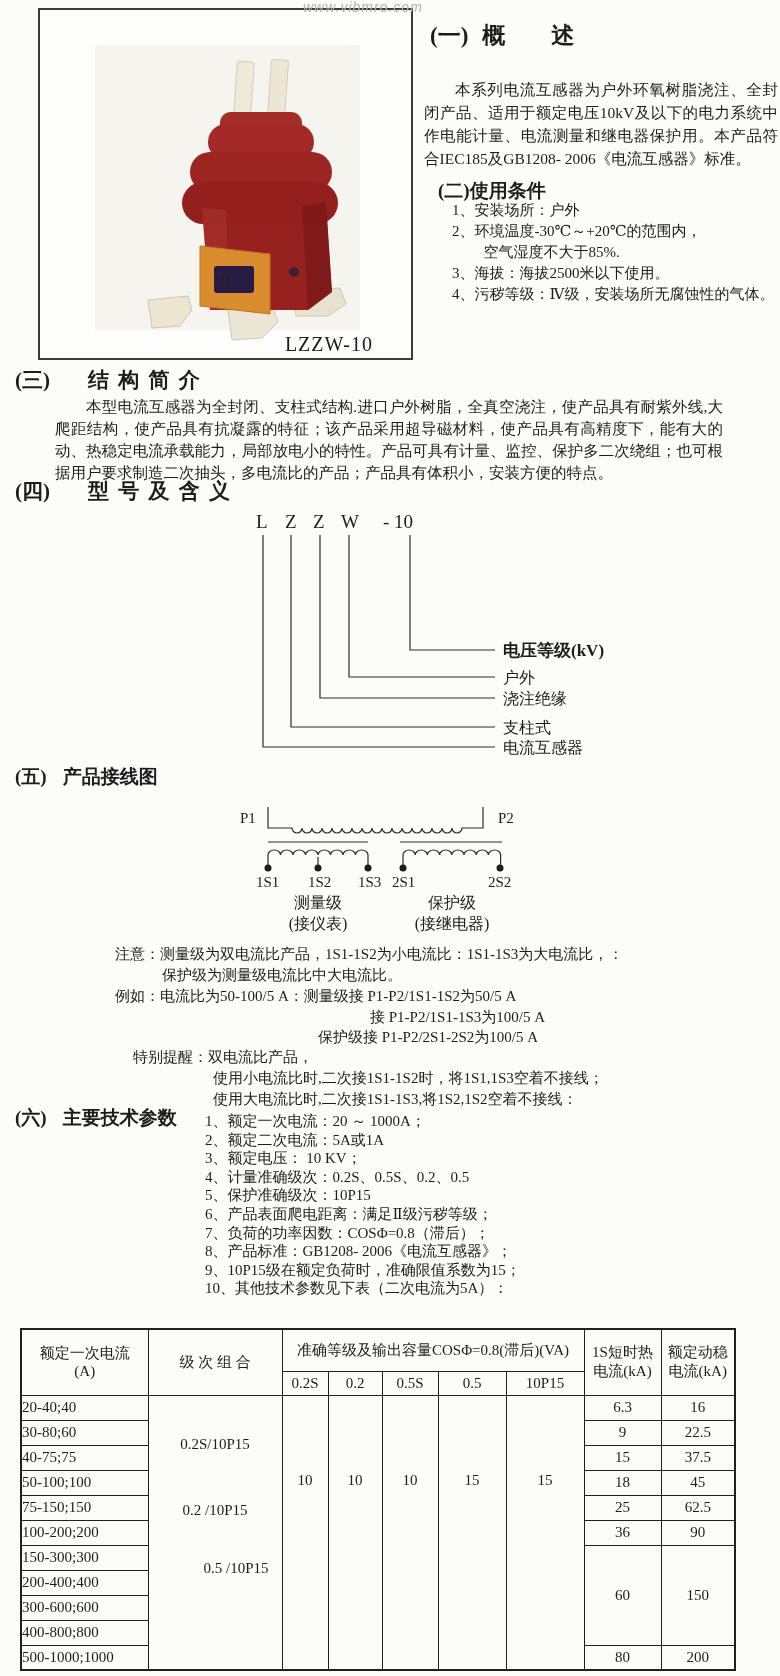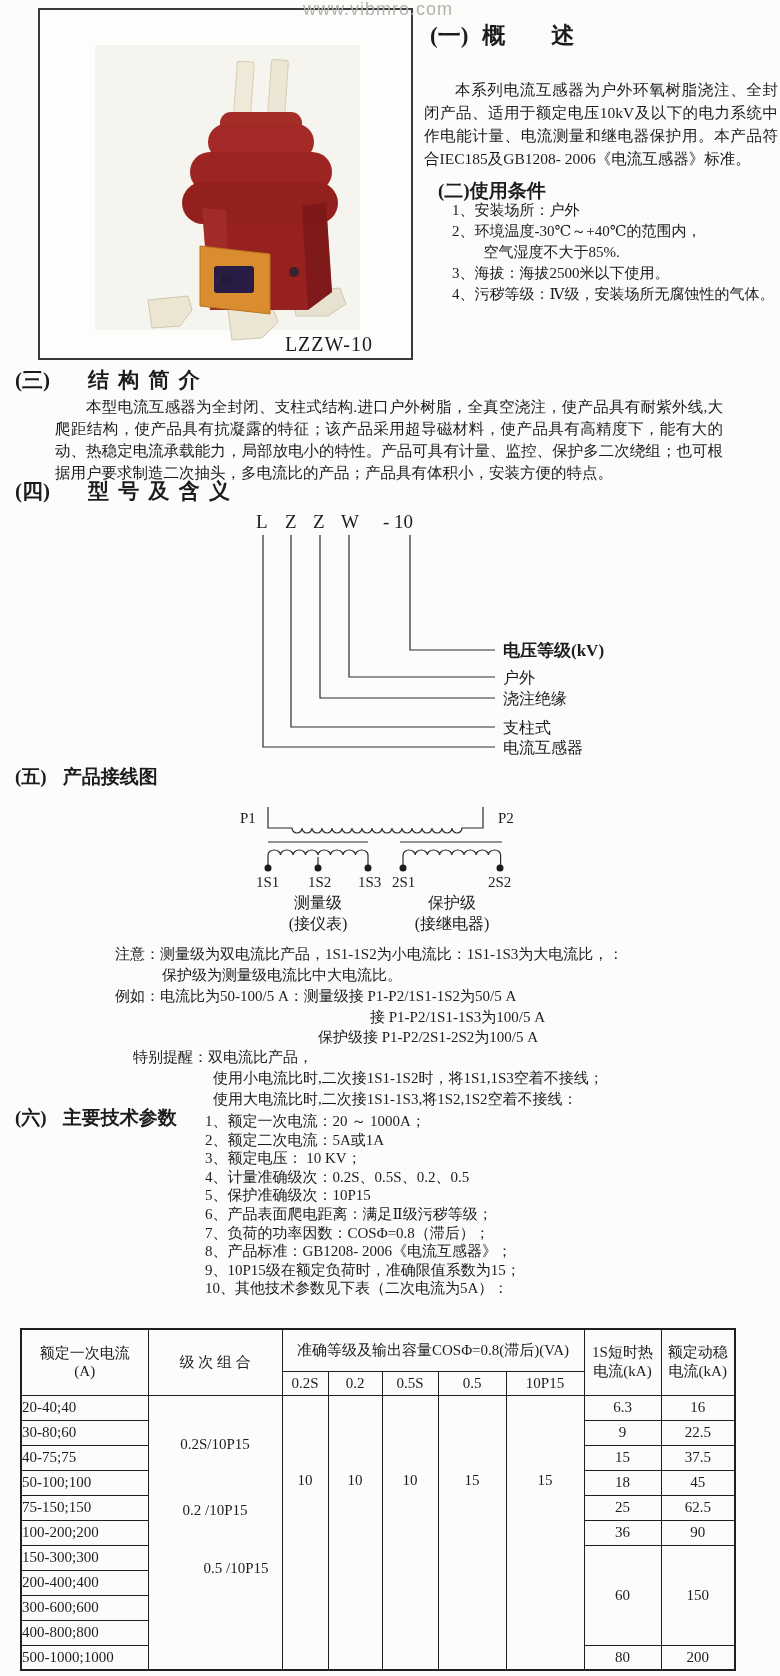--- a/index.html
+++ b/index.html
@@ -5,22 +5,22 @@
   html,body{margin:0;padding:0;background:#e9e9e9;}
   .page{
     position:relative;width:780px;height:1676px;margin:0 auto;
     background:#fcfcfb;color:#1c1c1c;overflow:hidden;
     font-family:"Liberation Serif","DejaVu Serif",serif;
   }
   .abs{position:absolute;}
   .nowrap{white-space:nowrap;}
 
   
-  .watermark{left:303px;top:-1px;font-size:18px;color:#b3b1ad;letter-spacing:1px;
-    font-family:"Liberation Sans","DejaVu Sans",sans-serif;}
+  .watermark{left:303px;top:-1px;font-size:14px;color:#b3b1ad;letter-spacing:1px;
+    font-family:"Liberation Sans","DejaVu Sans",sans-serif;font-style:italic;}
 
   
   .photo-box{left:38px;top:8px;width:371px;height:348px;border:2px solid #3a3a3a;background:#fdfdfc;}
   .photo-caption{right:38px;bottom:2px;font-size:20px;letter-spacing:1px;}
 
   
   .h1{left:430px;top:20px;font-size:23px;font-weight:bold;}
   .h1 .num{margin-right:14px;}
   .h2{left:438px;top:178px;font-size:19px;font-weight:bold;}
   .sec-head{font-size:21px;font-weight:bold;}
@@ -132,21 +132,21 @@
   <div class="abs watermark nowrap">www.vibmro.com</div>
 
   <div class="abs h1 nowrap">
     <span class="num">(一)</span><span class="ttl">概　　述</span>
   </div>
   <div class="abs overview-body">本系列电流互感器为户外环氧树脂浇注、全封闭产品、适用于额定电压10kV及以下的电力系统中作电能计量、电流测量和继电器保护用。本产品符合IEC185及GB1208- 2006《电流互感器》标准。</div>
 
   <div class="abs h2 nowrap">(二)使用条件</div>
   <div class="abs cond-list">
       <div>1、安装场所：户外</div>
-      <div>2、环境温度-30℃～+40℃的范围内，</div>
+      <div>2、环境温度-30℃～+20℃的范围内，</div>
       <div>空气湿度不大于85%.</div>
       <div>3、海拔：海拔2500米以下使用。</div>
       <div>4、污秽等级：Ⅳ级，安装场所无腐蚀性的气体。</div>
     </div>
 
   <div class="abs sec-head h3 nowrap">
     <span class="num">(三)</span><span class="ttl">结 构 简 介</span>
   </div>
   <div class="abs sec-head h4 nowrap">
     <span class="num">(四)</span><span class="ttl">型 号 及 含 义</span>

